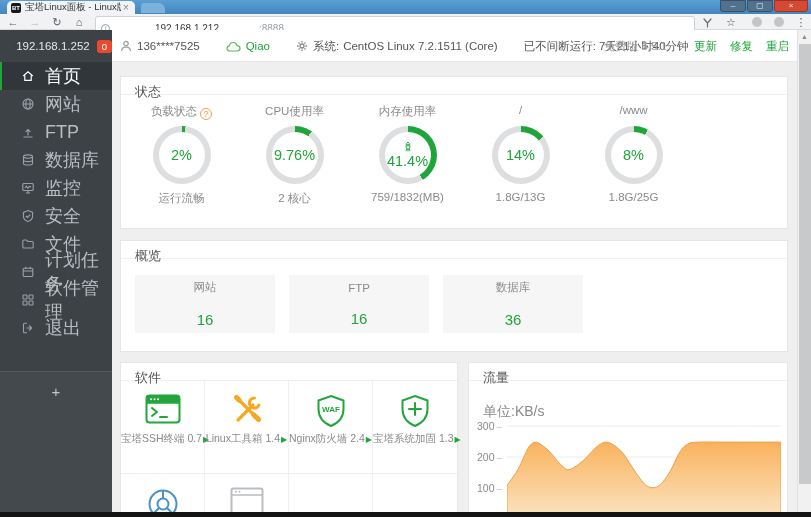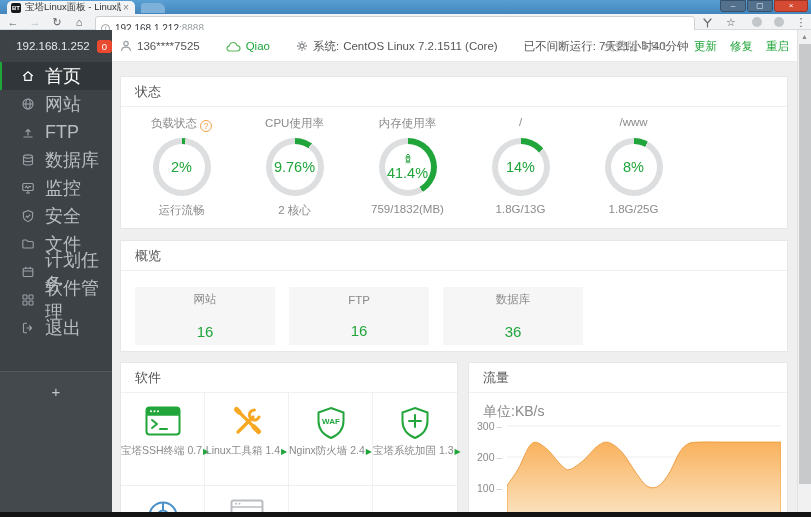--- a/index.html
+++ b/index.html
@@ -22,21 +22,21 @@
     background:#53718c; border:1px solid #35506b; color:#e8eef4; font-size:8px;
     display:flex; align-items:center; justify-content:center; line-height:8px; }
   .winbtn.close { background:#d44a33; border-color:#a03322; width:34px; color:#fff; }
 
   .toolbar { position:absolute; left:0; top:14px; width:811px; height:16px;
     background:#f1f2f3; border-bottom:1px solid #d9dadb; }
   .tb-icon { position:absolute; top:0; height:16px; display:flex; align-items:center; justify-content:center;
     font-size:11px; color:#5d6063; width:18px; }
   .tb-icon.disabled { color:#b7babd; }
   .urlbar { position:absolute; left:95px; top:2px; width:600px; height:12px; background:#fff;
-    border:1px solid #cfd1d3; border-radius:3px; display:flex; align-items:center; padding:11px 5px; }
+    border:1px solid #cfd1d3; border-radius:3px; display:flex; align-items:center; padding:11px 5px;gap:40px; }
   .info-icon { width:9px; height:9px; border:1px solid #9a9da0; border-radius:50%; color:#9a9da0;
     font-size:7px; line-height:7px; text-align:center; margin-right:5px; flex:none; font-style:italic;}
   .url-host { font-size:10px; color:#3a3d40; }
   .url-port { font-size:10px; color:#9aa0a5; }
   .ext-dot { position:absolute; top:3px; width:10px; height:10px; border-radius:50%; background:#c3c6c9; }
 
   
   .pageheader { position:absolute; left:0; top:30px; width:811px; height:32px; background:#fff;
     border-bottom:1px solid #e9e9e9; }
   .hdr-left { position:absolute; left:0; top:0; width:112px; height:32px; background:#3d4247;
@@ -61,21 +61,21 @@
   .side-item.active { background:#31363a; border-left-color:#20a53a; }
   .side-item.active .side-icon { color:#fff; }
   .side-item.active span.lbl { color:#fff; }
   .side-bottom { position:absolute; left:0; top:309px; width:112px; height:141px;
     background:#44494e; border-top:1px solid #54595e; }
   .side-add { text-align:center; color:#c2c7cb; font-size:15px; margin-top:11px; cursor:pointer; }
 
   
   .main { position:absolute; left:112px; top:62px; width:685px; height:450px; background:#efefef; overflow:hidden; }
   .panel { position:absolute; background:#fff; border:1px solid #e7e7e7; }
-  .panel-title { height:30px; line-height:30px; padding-left:14px; font-size:13px; color:#555;
+  .panel-title { height:18px; line-height:30px; padding-left:14px; font-size:13px; color:#555;
     border-bottom:1px solid #f0f0f0; }
   #p-status  { left:8px;  top:14px;  width:668px; height:153px; }
   #p-overview{ left:8px;  top:178px; width:668px; height:112px; }
   #p-software{ left:8px;  top:300px; width:338px; height:240px; }
   #p-traffic { left:356px; top:300px; width:320px; height:240px; }
 
   
   .donut-row { display:flex; padding:9px 0 0 4px; }
   .donut-col { width:113px; text-align:center; }
   .col-title { font-size:11.5px; color:#8a8a8a; height:15px; }

